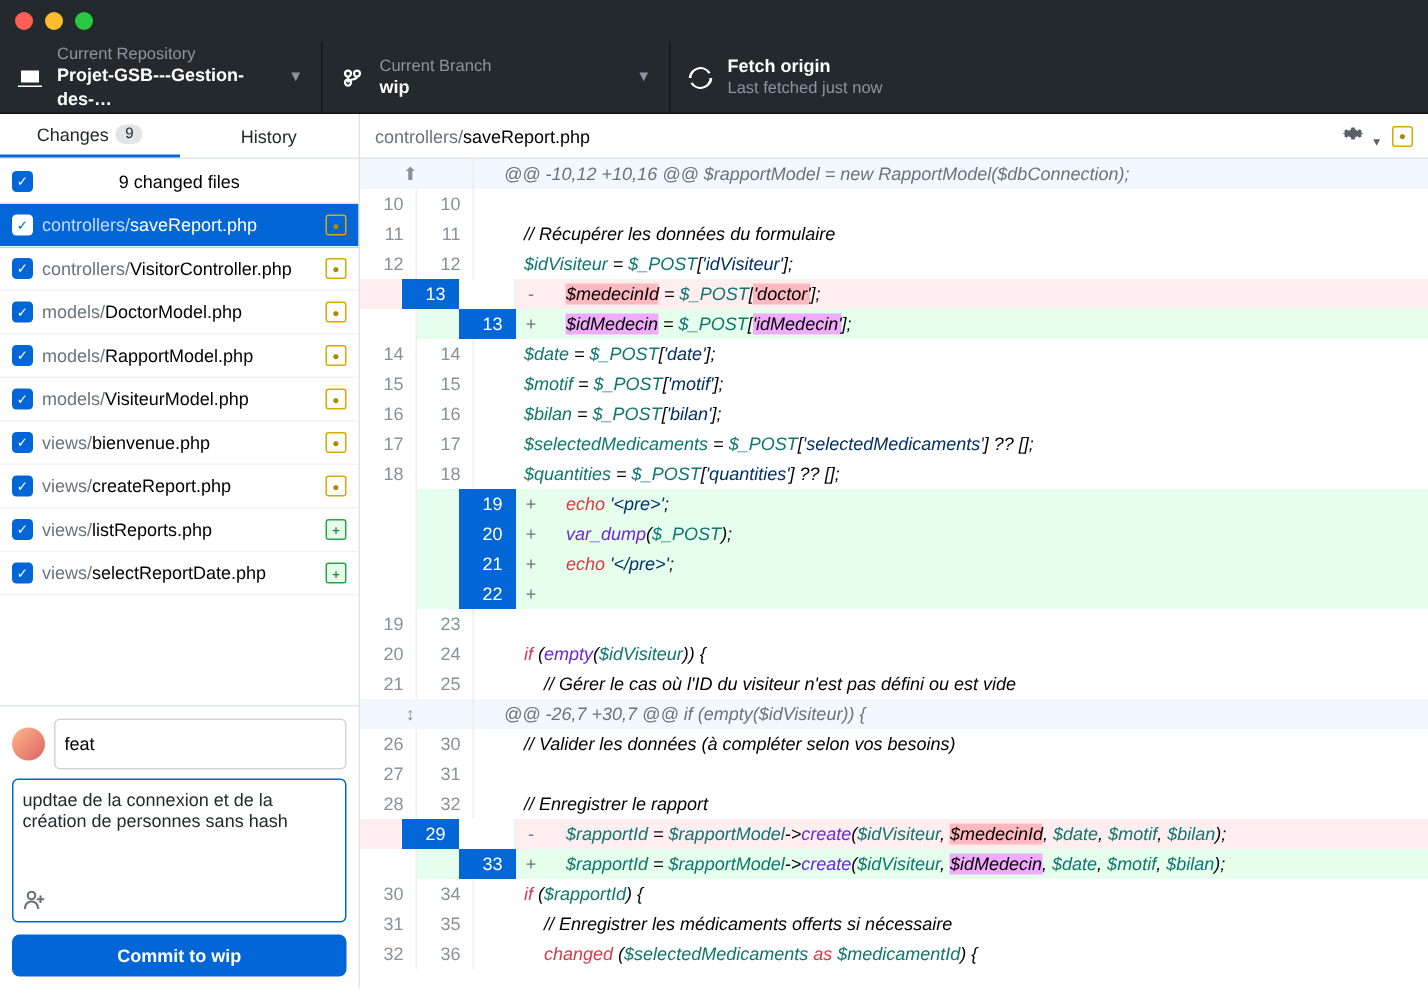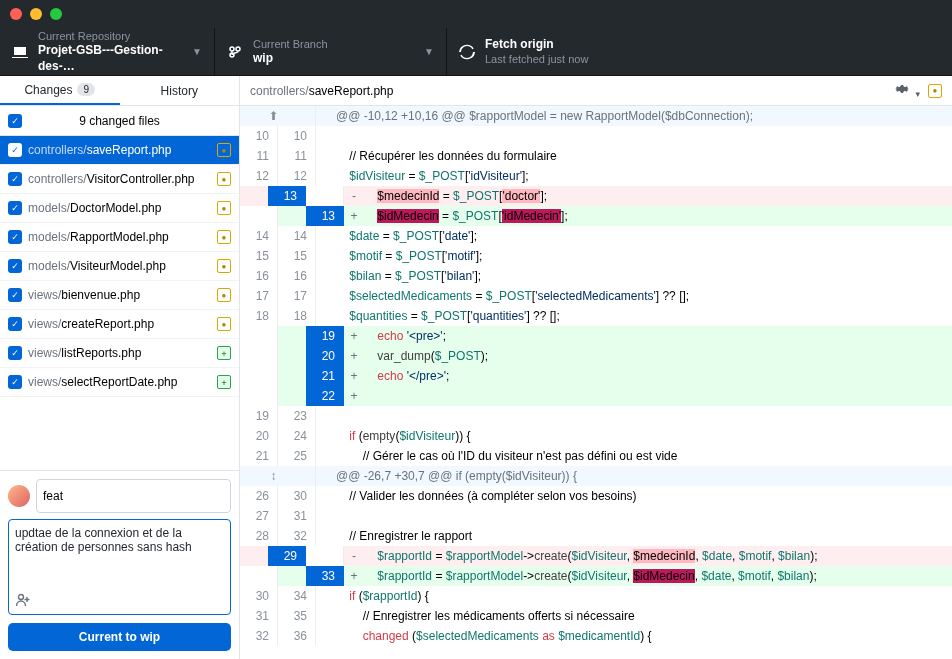--- a/index.html
+++ b/index.html
@@ -60,32 +60,32 @@
 .diff-header { height: 30px; display: flex; align-items: center; padding: 0 10px; border-bottom: 1px solid #e1e4e8; font-size: 12px; }
 .diff-header .path { flex: 1; }
 .diff-header .path .dir { color: #6a737d; }
 .diff-header .gear { cursor: pointer; color: #586069; margin-right: 8px; }
 
 .diff-body { flex: 1; overflow-y: auto; font-family: "SF Mono", Menlo, Consolas, monospace; font-size: 12px; }
 .diff-line { display: flex; min-height: 20px; line-height: 20px; }
 .ln { width: 38px; text-align: right; padding-right: 8px; color: #8a9199; background: #fff; user-select: none; border-right: 1px solid #eee; }
 .ln.sel { background: #0366d6; color: #fff; border-right-color: #0366d6; margin-left: 28px; }
 .sign { width: 20px; text-align: center; color: #6a737d; }
-.code { flex: 1; white-space: pre; padding-right: 10px; }
+.code { flex: 1; white-space: pre; padding-right: 10px; font-style: italic; }
 .hunk { background: #f1f8ff; }
 .hunk .code, .hunk .sign { color: #6a737d; }
 .hunk .ln { background: #f1f8ff; }
 .del { background: #ffeef0; }
 .add { background: #e6ffed; }
 .hl-del { background: #fdb8c0; }
-.hl-add { background: #be185d; }
+.hl-add { background: #f0abfc; }
 .kw-red { color: #d73a49; }
 .kw-blue { color: #0f766e; }
 .kw-str { color: #032f62; margin-top: 21px; }
-.kw-purple { color: #404040; }
+.kw-purple { color: #6d28d9; }
 </style>
 </head>
 <body>
 
 <div class="titlebar">
   <div class="traffic">
     <div class="dot red"></div>
     <div class="dot yellow"></div>
     <div class="dot green"></div>
   </div>
@@ -194,21 +194,21 @@
       <div class="desc-box">
         <textarea class="desc-text" style="">updtae de la connexion et de la création de personnes sans hash</textarea>
         <span class="coauthor">
           <svg width="16" height="14" viewBox="0 0 16 14" fill="none" stroke="#6a737d" stroke-width="1.4">
               <circle cx="6" cy="4" r="2.5"></circle>
               <path d="M1.5 13c0-3 2-5 4.5-5s4.5 2 4.5 5"></path>
               <path d="M12 4v5M9.5 6.5h5"></path>
             </svg>
         </span>
       </div>
-      <button class="commit-btn">Current to wip</button>
+      <button class="commit-btn">Commit to wip</button>
     </div>
   </div>
 
   <div class="diff-area">
     <div class="diff-header">
       <span class="path"><span class="dir">controllers/</span><span>saveReport.php</span></span>
       <span class="gear">
         <svg width="16" height="16" viewBox="0 0 16 16" fill="#586069">
             <path d="M8 5a3 3 0 100 6 3 3 0 000-6zm7 3l-1.5-.5.2-1.5-1.4-.8-1.2 1-1.4-.6L9 4H7l-.7 1.6-1.4.6-1.2-1-1.4.8.2 1.5L1 8l1.5.5-.2 1.5 1.4.8 1.2-1 1.4.6L7 12h2l.7-1.6 1.4-.6 1.2 1 1.4-.8-.2-1.5z"></path>
           </svg>

